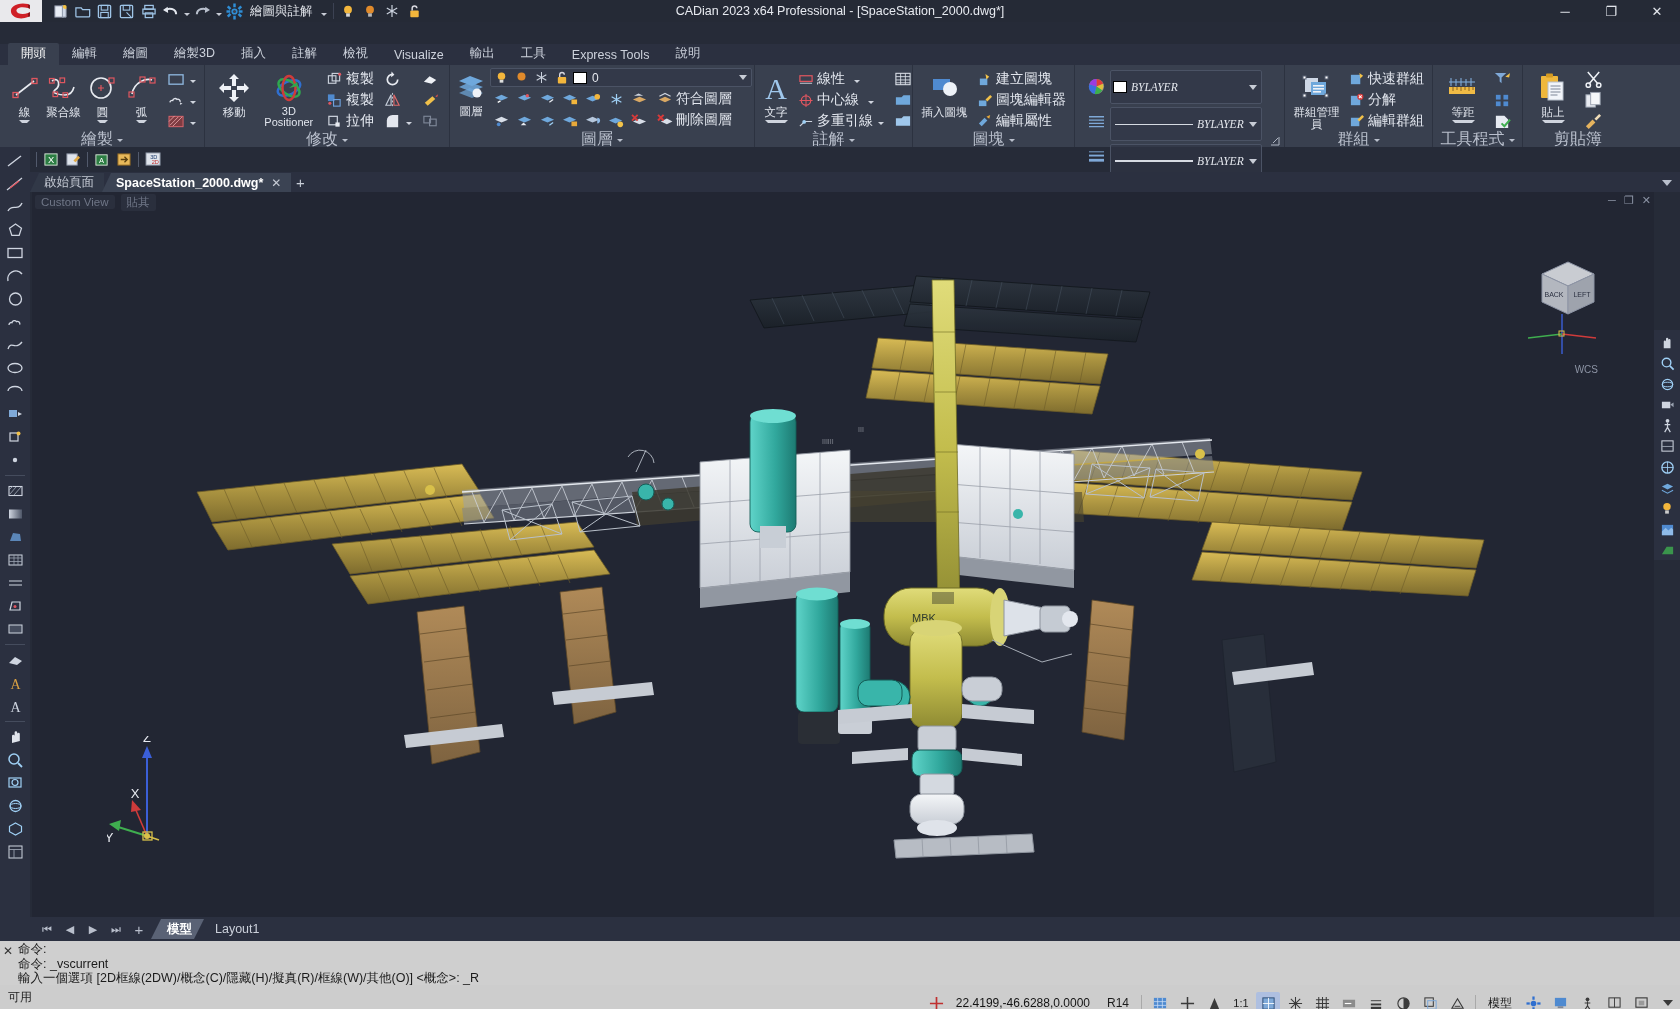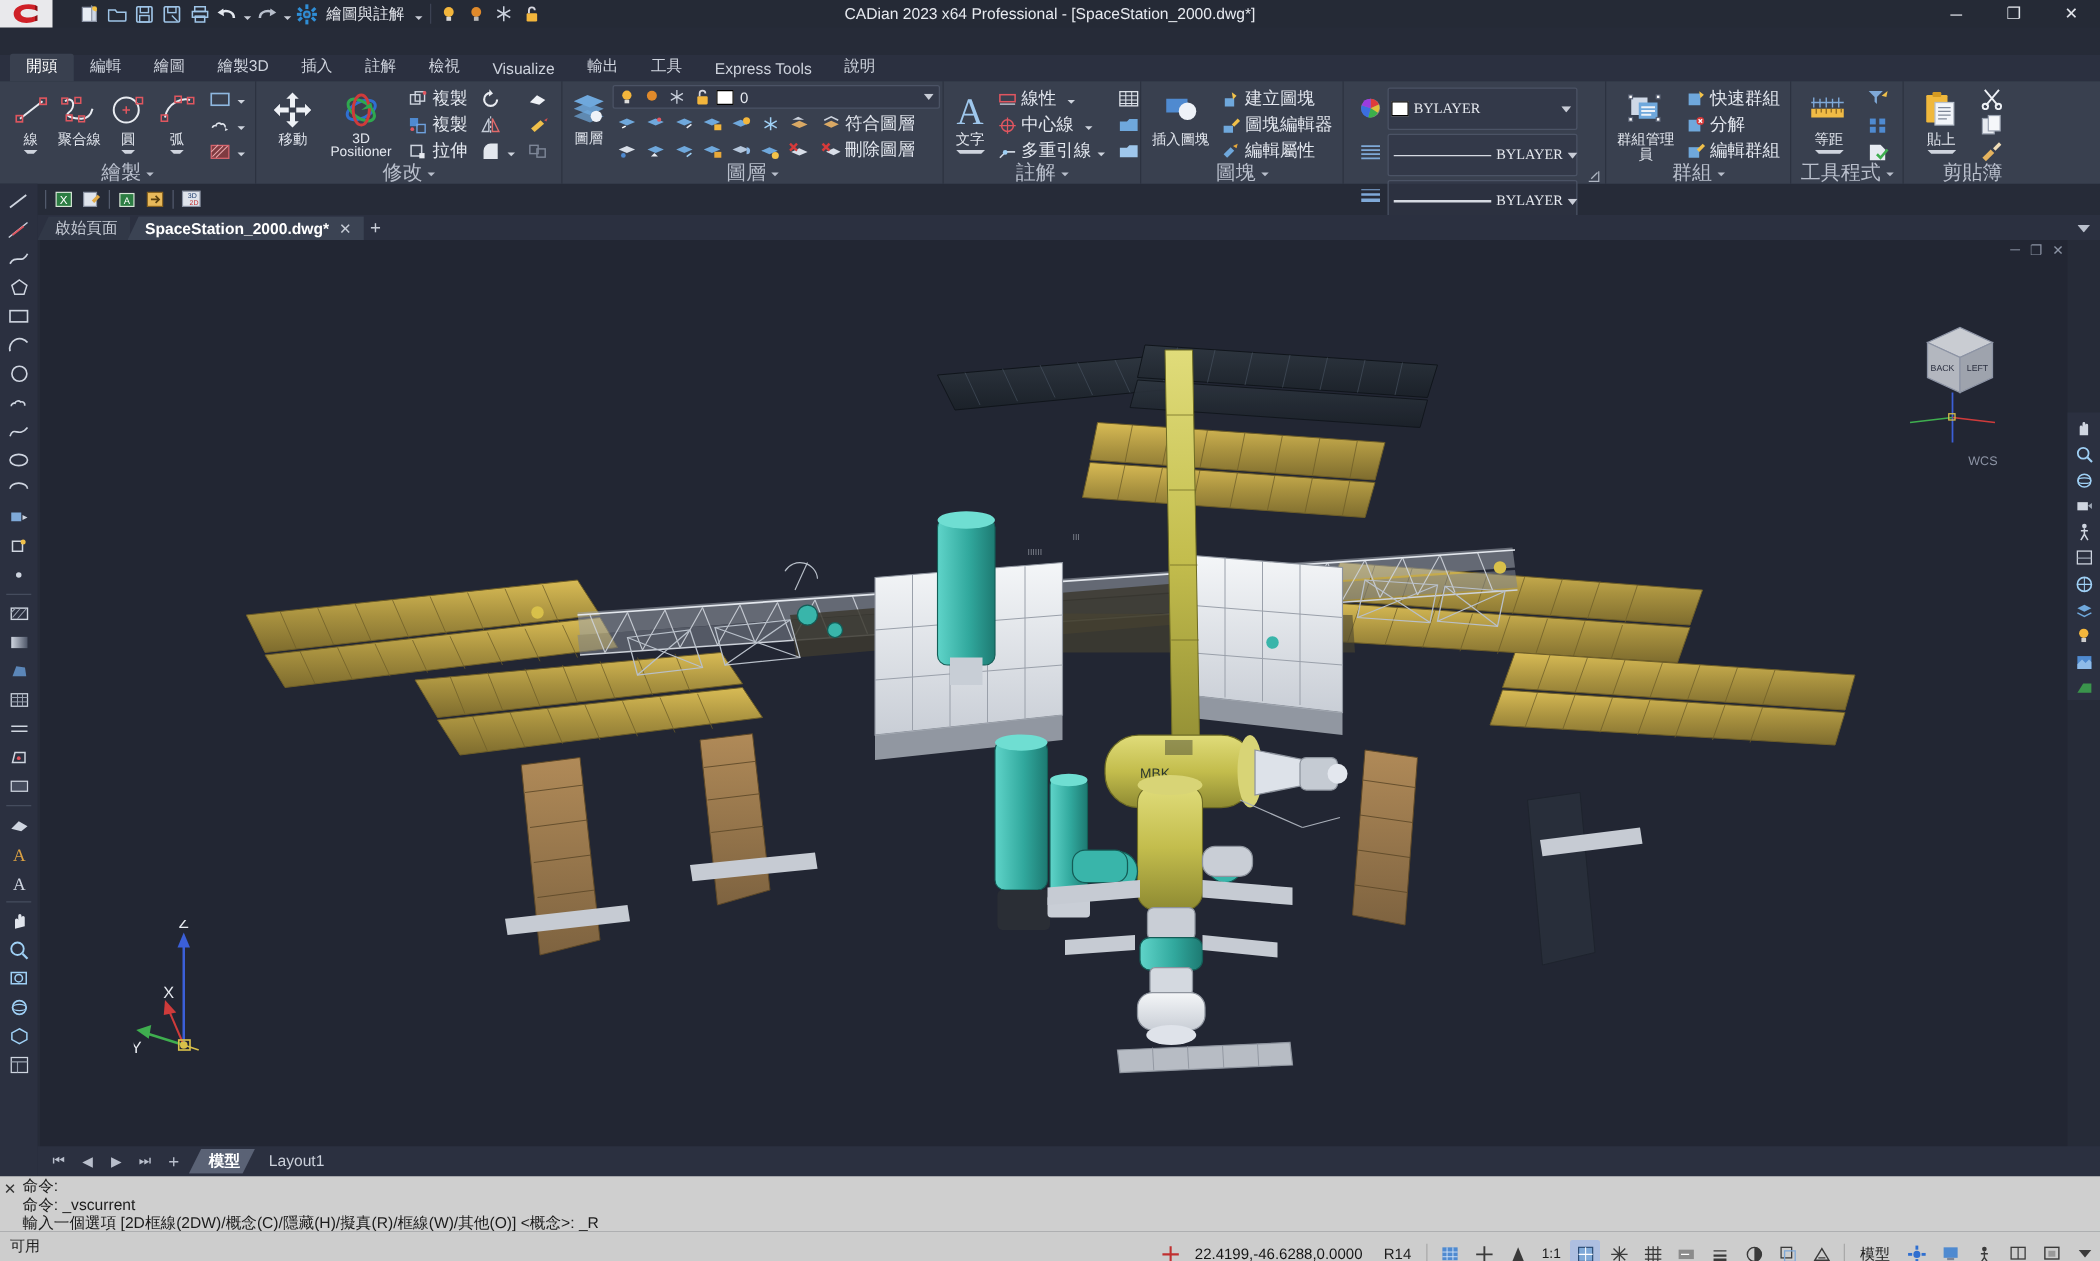--- a/index.html
+++ b/index.html
@@ -15,21 +15,21 @@
   .titlebar {
     position:absolute; top:0; left:0; width:1680px; height:22px;
     background:#252a36; display:flex; align-items:center;
   }
   .logo {
     width:42px; height:22px; background:#e9e9ec;
     display:flex; align-items:center; justify-content:center;
     position:relative; flex:none;
   }
   .logo svg { display:block; }
-  .qat { display:flex; align-items:center; gap:1px; padding-left:19px; flex:none; }
+  .qat { display:flex; align-items:center; gap:1px; padding-left:8px; flex:none; }
   .qbtn {
     width:21px; height:20px; display:flex; align-items:center; justify-content:center;
     cursor:default; border-radius:2px;
   }
   .qcaret { width:9px; height:20px; display:flex;align-items:flex-end;justify-content:center;padding-bottom:5px; }
   .qcaret:before{content:"";border-left:3px solid transparent;border-right:3px solid transparent;border-top:3px solid #c8ccd6;}
   .wsname {
     color:#e3e6ec; font-size:12.5px; padding:0 6px 0 4px; white-space:nowrap;
   }
   .ws-sep { width:1px; height:16px; background:#3c4253; margin:0 3px; }
@@ -99,21 +99,21 @@
   .gridicons { display:grid; grid-template-columns:repeat(7,22px); grid-auto-rows:21px; gap:1px; }
   .gi { display:flex; align-items:center; justify-content:center; border-radius:2px; cursor:default;}
   .layer-combo {
     display:flex; align-items:center; height:19px; background:#30364699; border:1px solid #4b5365;
     border-radius:2px; padding:0 2px; gap:3px; width:262px;
   }
   .layer-combo .txt { font-size:12px; color:#e6e9ef; margin-left:2px; flex:1; }
   .combo-caret { width:13px; display:flex; align-items:center; justify-content:center; }
   .prop-combo {
     display:flex; align-items:center; height:19px; background:#30364699; border:1px solid #4b5365;
-    border-radius:2px; padding:16px 2px; gap:4px; width:152px; margin-bottom:2px;
+    border-radius:2px; padding:16px 2px; gap:4px; width:152px; margin-bottom:2px;font-style:italic;
   }
   .prop-combo .txt { font-size:11.5px; color:#e6e9ef; font-family:"Liberation Serif", serif; flex:1;}
   .swatch-w { width:14px; height:12px; background:#fff; border:1px solid #000; flex:none;}
   .lineprev { width:78px; height:1px; background:#d6dae2; flex:none; margin-left:2px;}
   .lineprev2 { width:78px; height:2px; background:#d6dae2; flex:none; margin-left:2px;}
   .panel-expand {
     position:absolute; right:3px; bottom:1px; width:11px; height:11px;
   }
 
   
@@ -1269,20 +1269,24 @@
     <div class="dtab-add">+</div>
     <div class="doctabs-caret">
       <svg width="10" height="6" viewBox="0 0 10 6">
           <path d="M0 0 h10 l-5 6z" fill="#b9bfcc"></path>
         </svg>
     </div>
   </div>
 
   <div class="viewport">
 
+    <div class="vp-hdr">
+      <span class="vp-lbl">Custom View</span>
+      <span class="vp-lbl">貼其</span>
+    </div>
     <div class="vp-wbtns">
       <span>─</span>
       <span>❐</span>
       <span>✕</span>
     </div>
 
     <div class="vcube">
       <svg width="72" height="70" viewBox="0 0 72 70">
         <path d="M10 20 L36 8 L62 20 L36 32 z" fill="#c9ccd2" stroke="#8d94a5"></path>
         <path d="M10 20 L36 32 L36 60 L10 48 z" fill="#b3b7bf" stroke="#8d94a5"></path>

